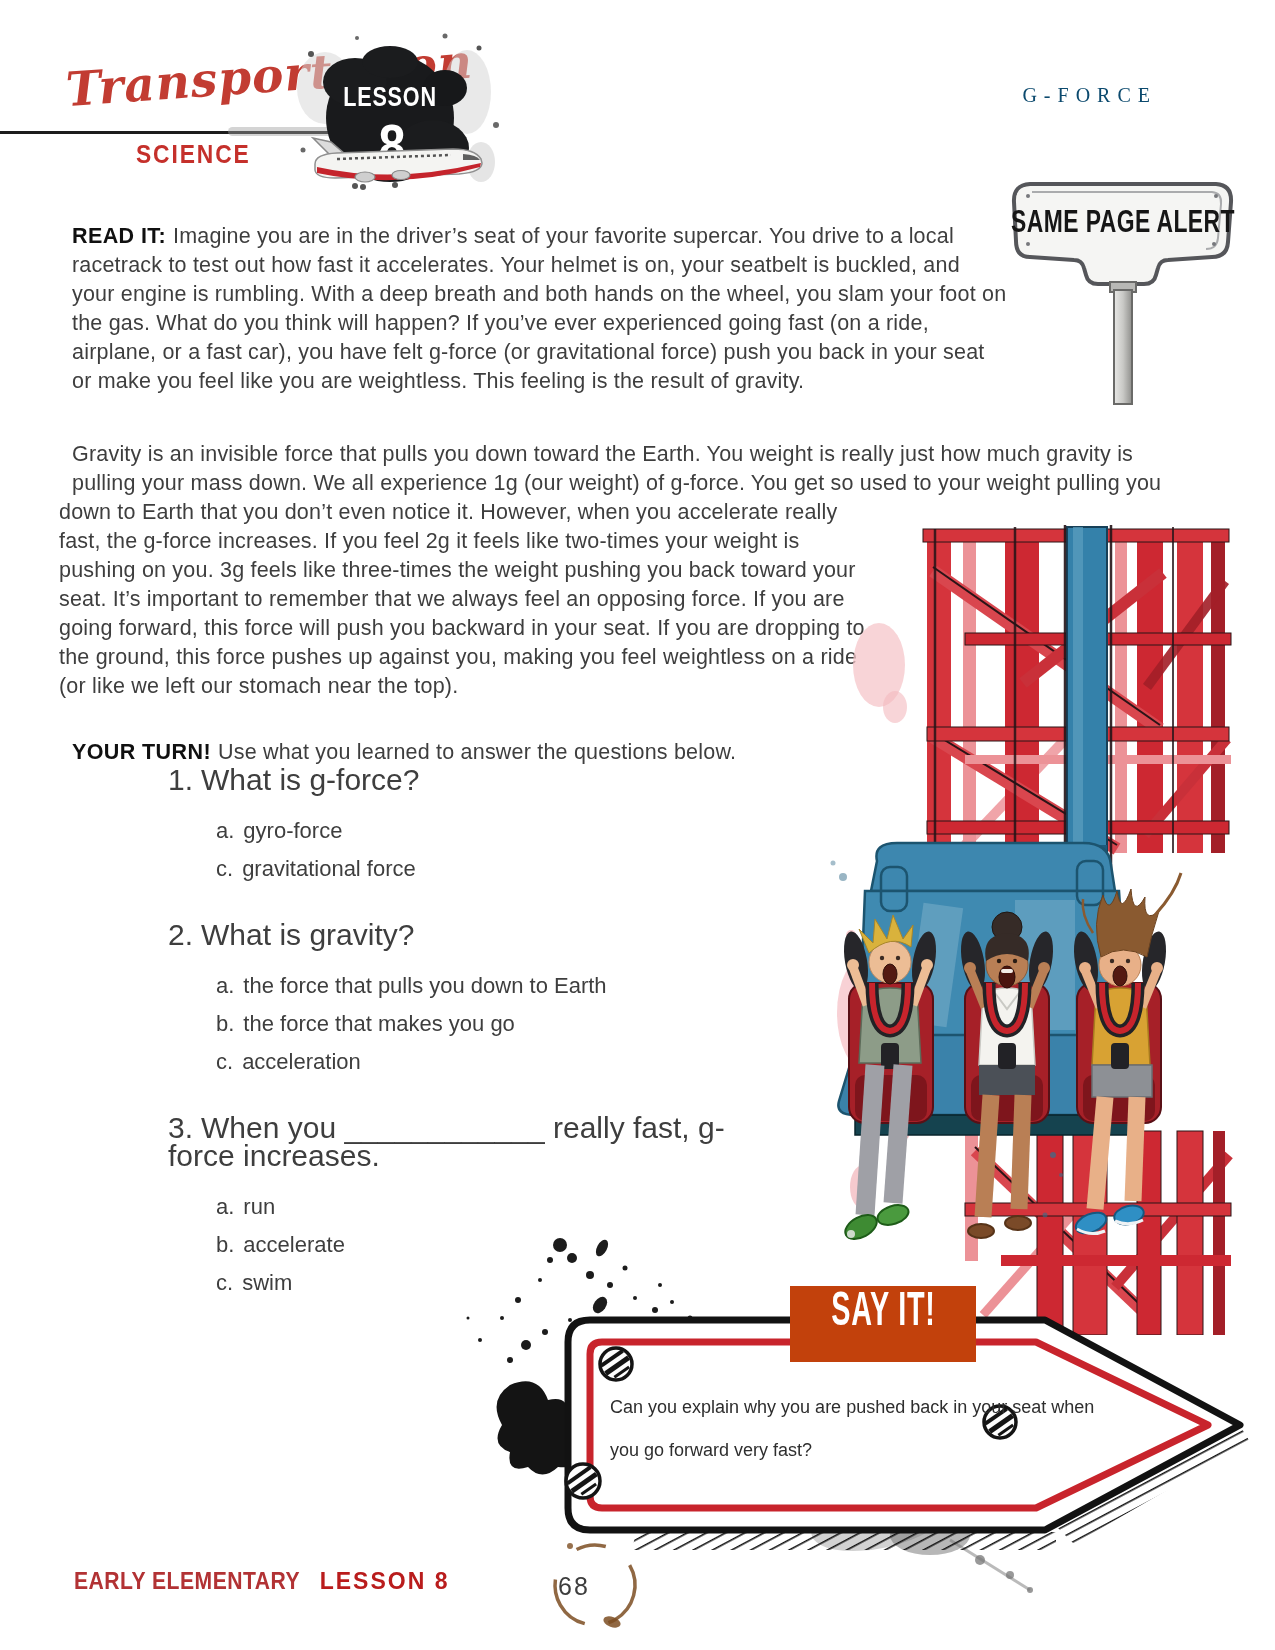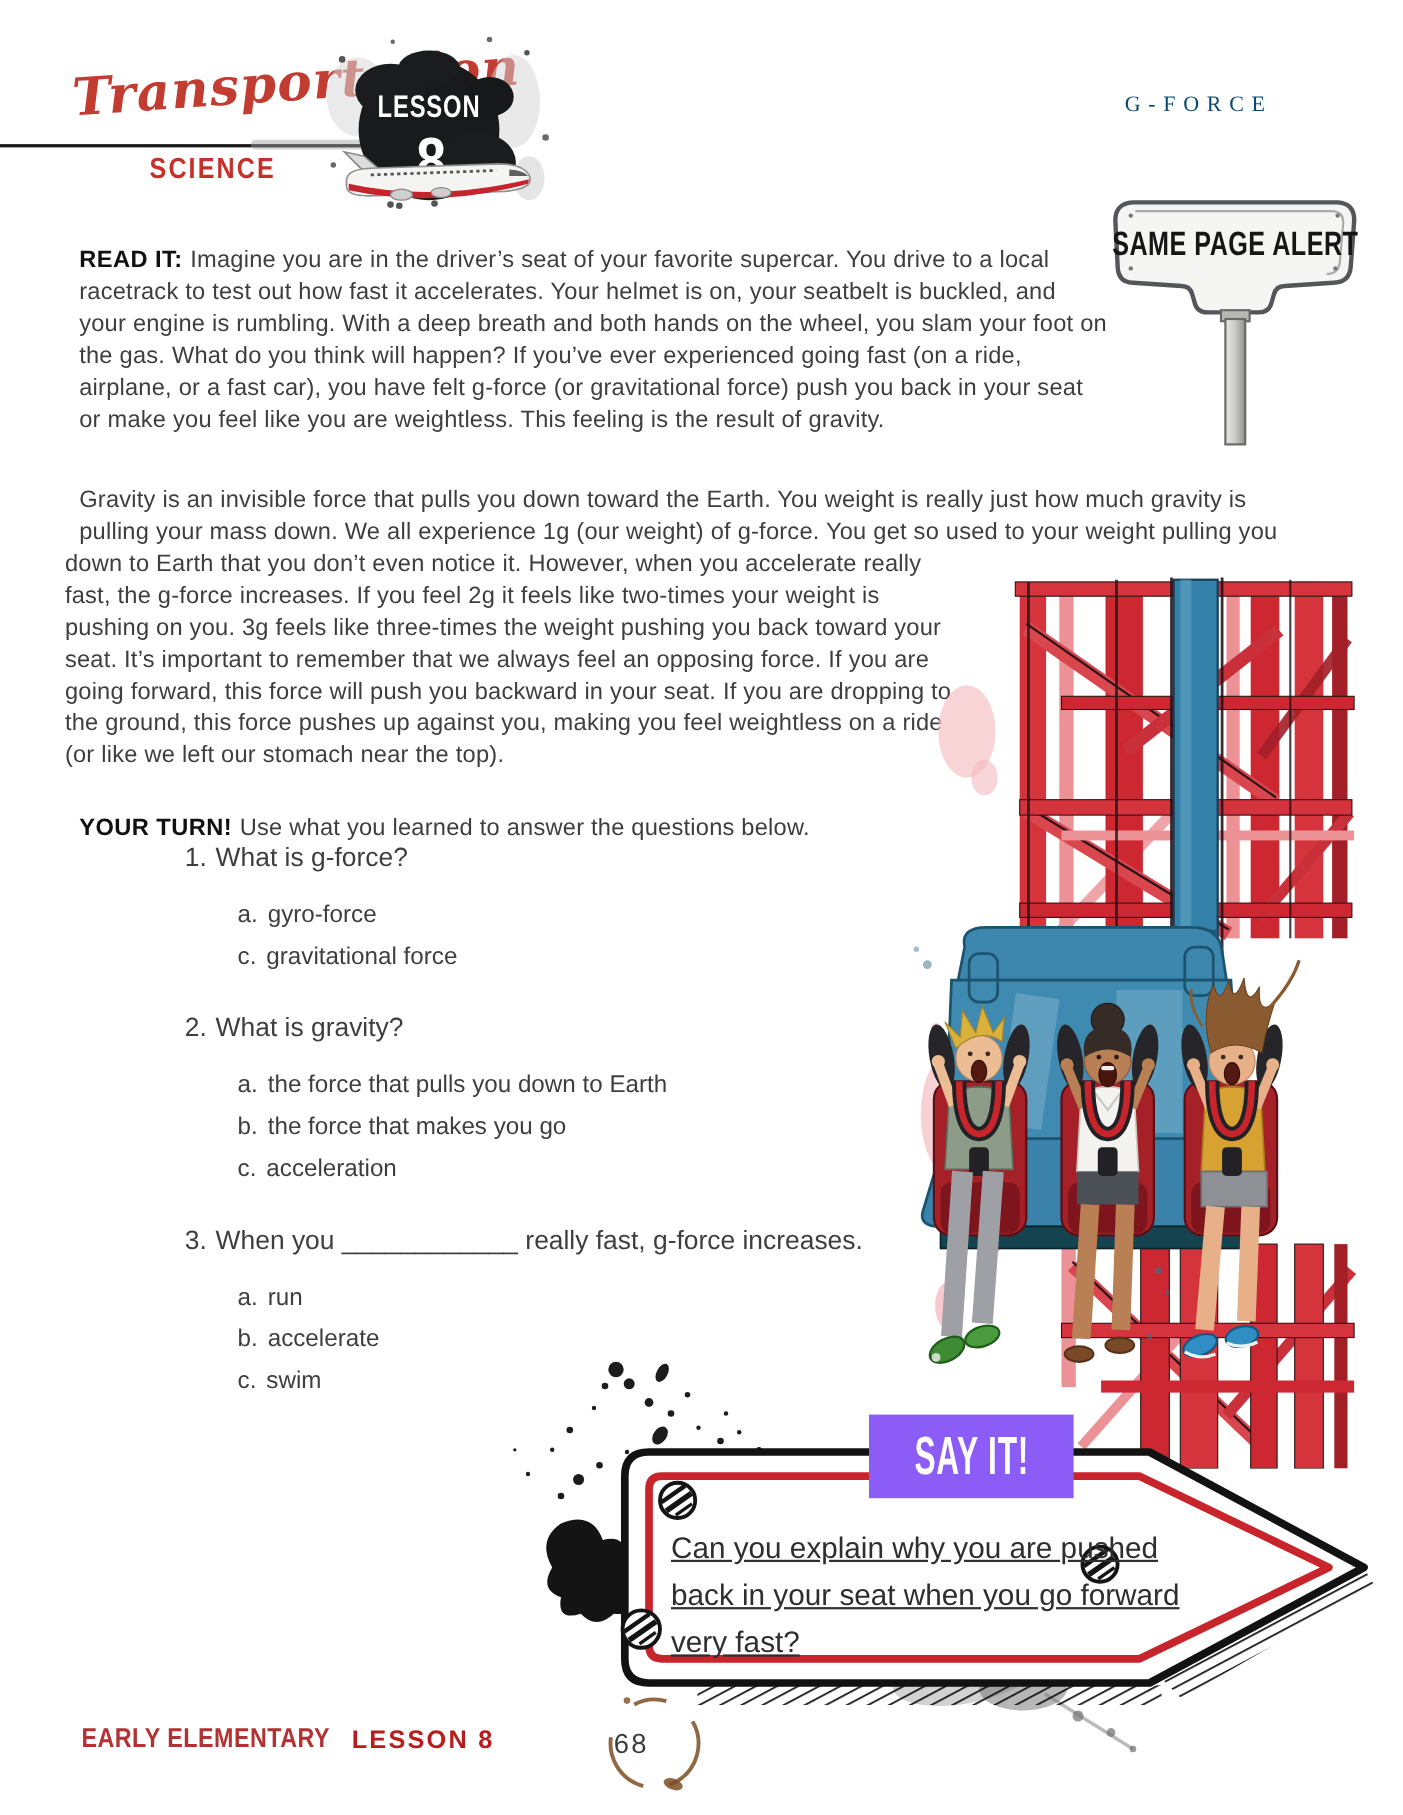--- a/index.html
+++ b/index.html
@@ -18,31 +18,31 @@
   
   .para{font-size:21.5px;line-height:29px;letter-spacing:.2px;color:#3e3e3e;}
   .para b{color:#101010;font-weight:800;letter-spacing:.4px;margin-right:7px;}
   .readit{left:72px;top:200px;width:935px;}
   .grav1{left:72px;top:418px;width:1130px;}
   .grav2{left:59px;top:476px;width:815px;}
   .yourturn{left:72px;top:716px;width:800px;}
   
   .questions{left:168px;top:766px;width:620px;}
   .q{margin-bottom:33px;}
-  .q-title{font-size:24px;line-height:28px;color:#3e3e3e;}
+  .q-title{font-size:30px;line-height:28px;color:#3e3e3e;}
   .q-title .qnum{margin-right:8px;}
   .q-opts{list-style:none;margin:18px 0 0 0;padding:0 0 0 48px;}
   .q-opts li{height:38px;line-height:38px;font-size:22px;color:#3e3e3e;}
   .q-opts .letter{margin-right:9px;}
   
-  .sayit-label{left:790px;top:1286px;width:186px;height:76px;background:#8b5cf6;display:flex;
-    align-items:center;justify-content:center;z-index:6;}
+  .sayit-label{left:790px;top:1286px;width:186px;height:76px;background:#c2410c;display:flex;
+    align-items:flex-start;justify-content:center;z-index:6;}
   .sayit-label span{color:#fff;font-size:40px;font-weight:700;letter-spacing:1px;
     transform:scale(.72,1.22);white-space:nowrap;}
-  .sayit-text{left:610px;top:1386px;width:505px;font-size:27px;line-height:43px;color:#2e2e2e;z-index:6;text-decoration:underline;}
+  .sayit-text{left:610px;top:1386px;width:505px;font-size:18px;line-height:43px;color:#2e2e2e;z-index:6;}
   
   .footer-left{left:74px;top:1568px;display:flex;align-items:baseline;white-space:nowrap;}
   .footer-level{font-size:23px;font-weight:800;color:#b23234;letter-spacing:.5px;
     transform:scale(.92,1.08);transform-origin:left bottom;display:inline-block;}
   .footer-lesson{font-size:23px;font-weight:800;color:#b91c1c;letter-spacing:2px;}
   .footer-page{left:558px;top:1572px;width:70px;text-align:left;font-size:25px;color:#3d3d3d;
     letter-spacing:2px;z-index:3;}
   .footer-series{right:122px;top:1649px;font-family:"DejaVu Sans Mono",monospace;font-size:17px;
     letter-spacing:5px;color:#262626;white-space:nowrap;z-index:3;}
   .z1{z-index:1}.z2{z-index:2}.z4{z-index:4}

